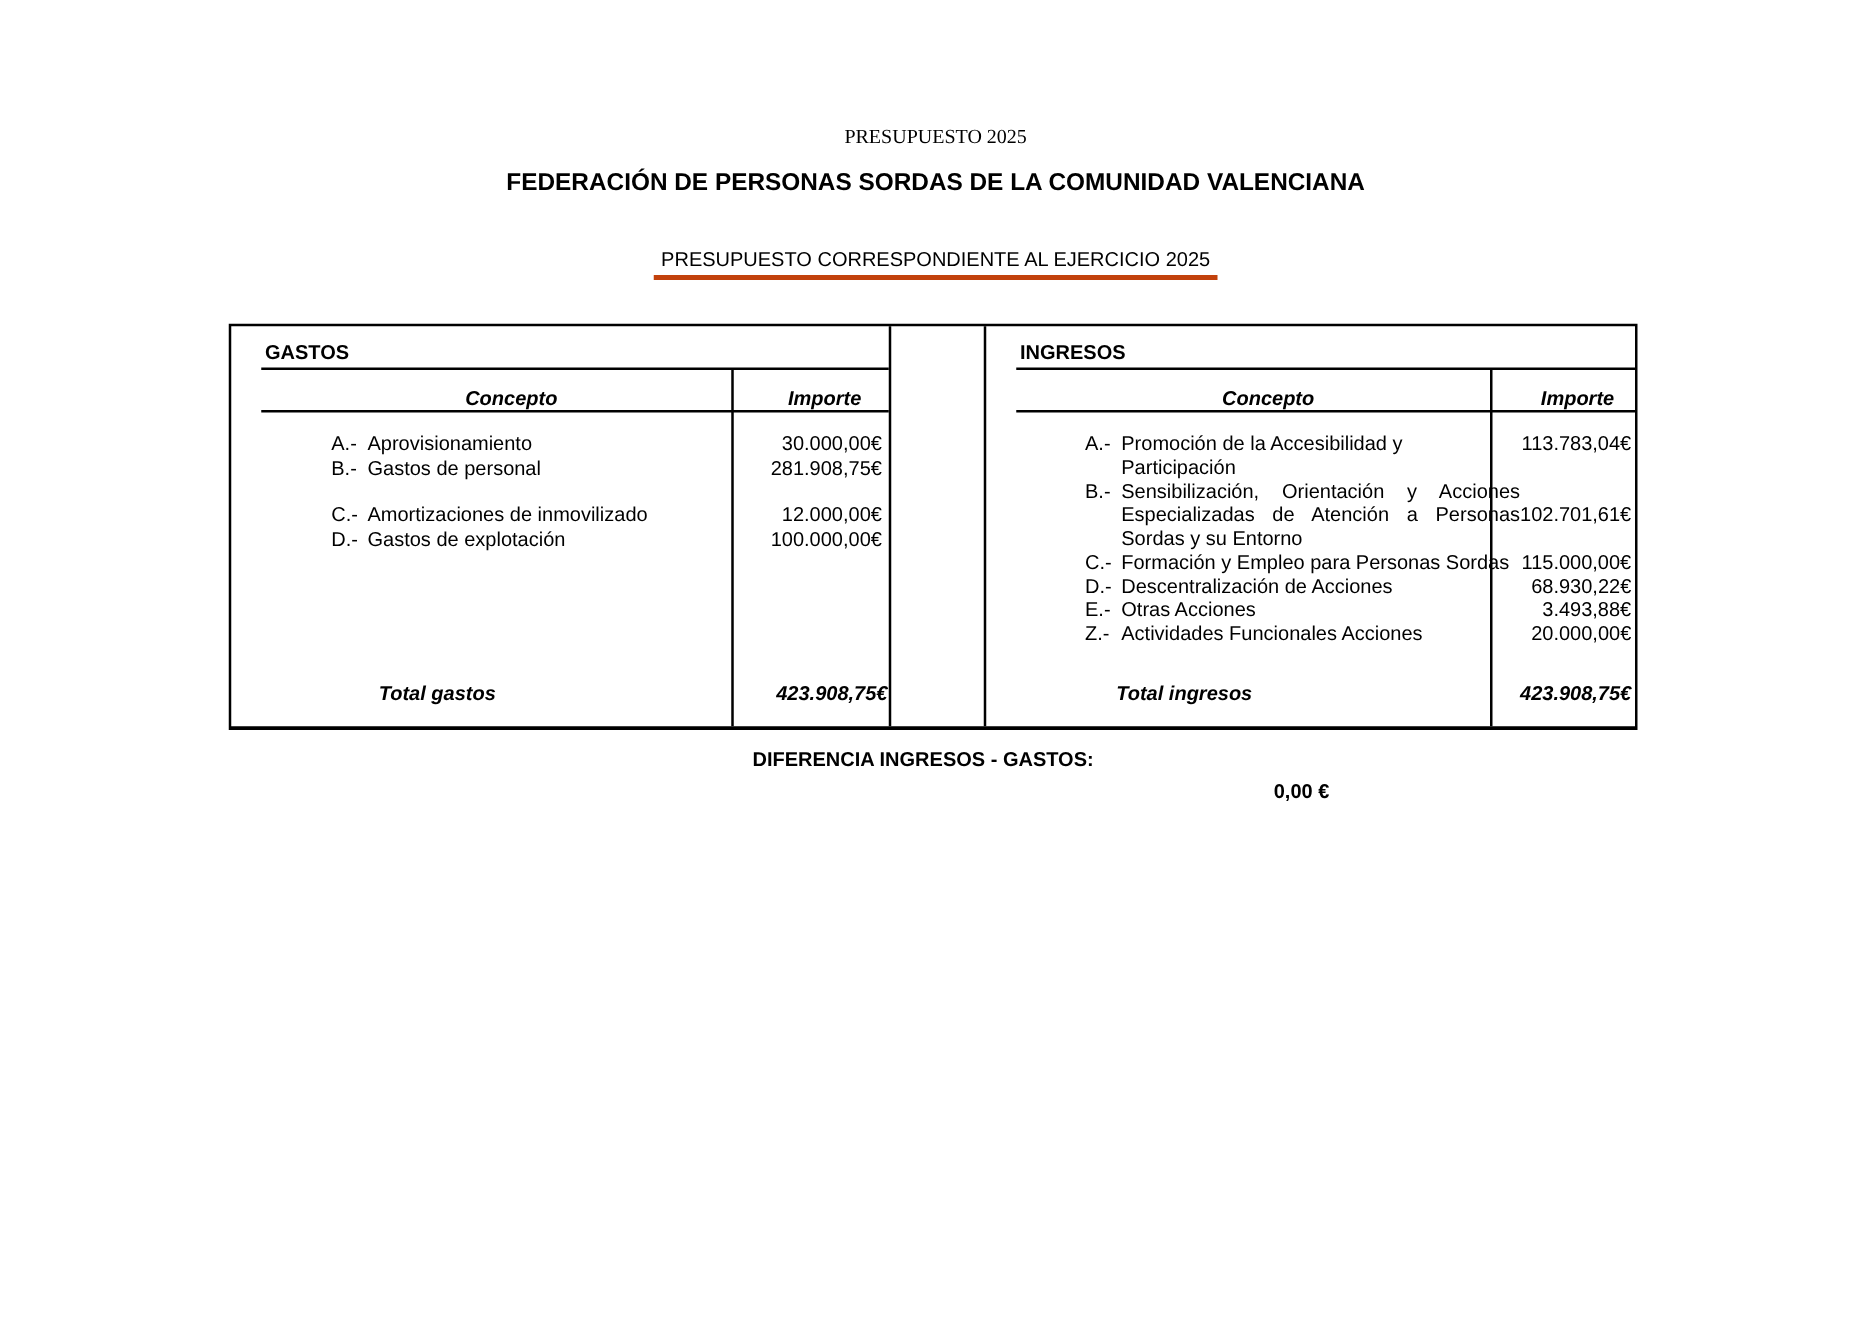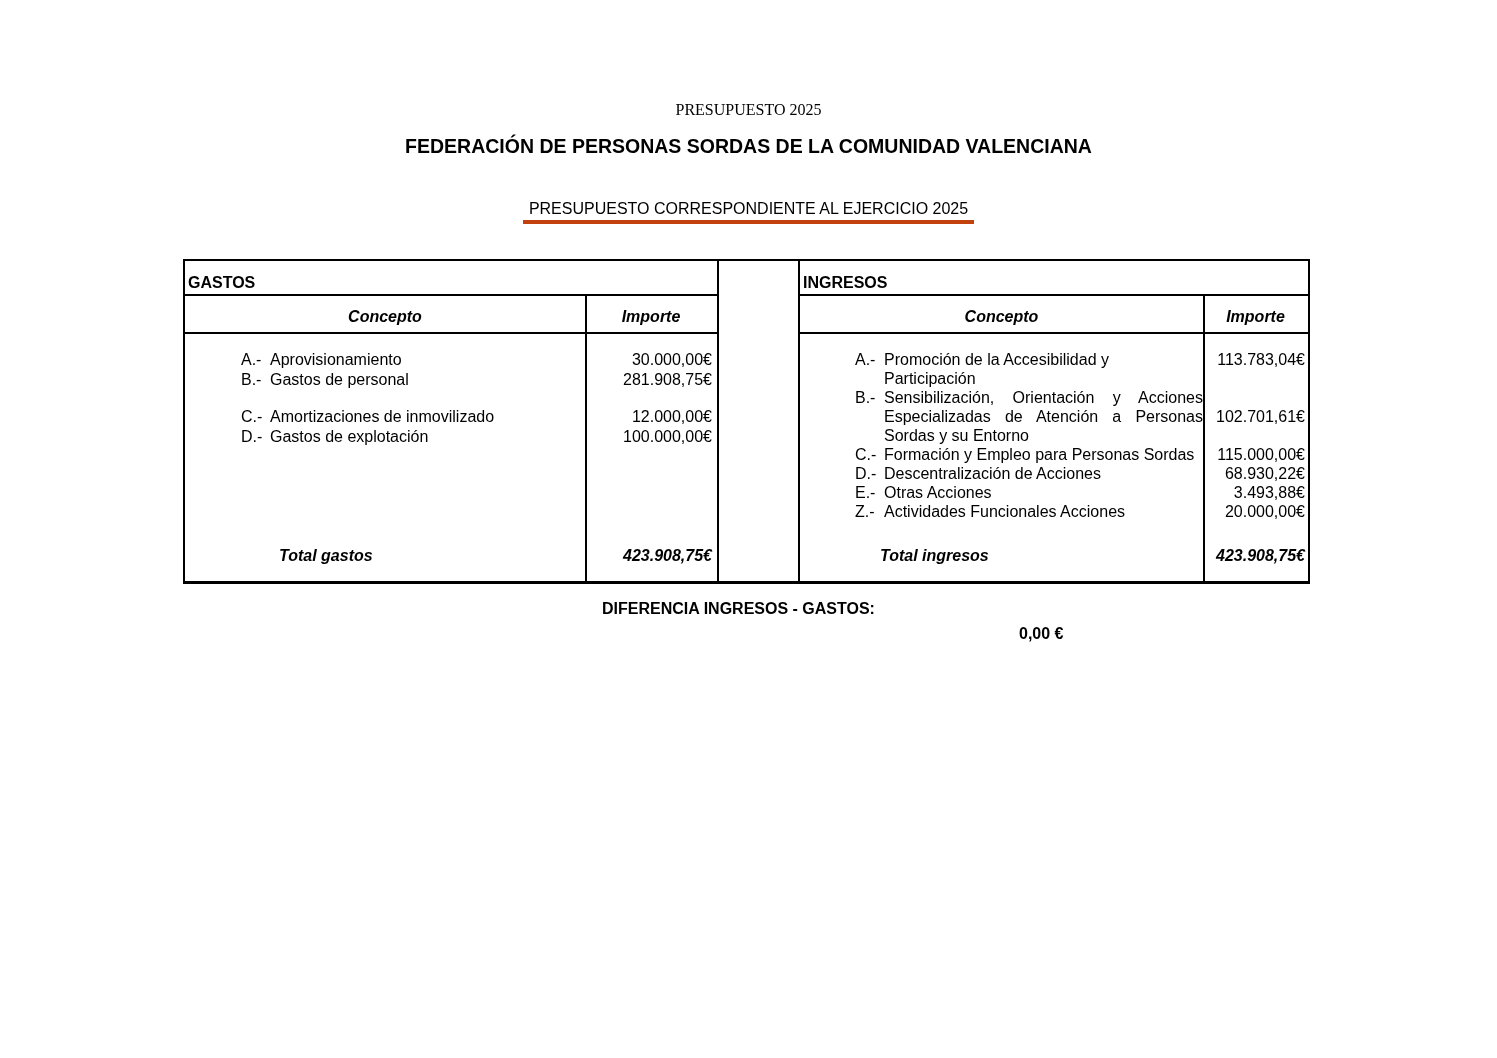--- a/index.html
+++ b/index.html
@@ -30,40 +30,40 @@
     border-bottom:4px solid #c2410c; padding:0 6px 1px 6px;
   }
 
   
   .box {
     position:absolute; left:183px; top:259px;
     width:1127px; height:325px; box-sizing:border-box;
     border:2px solid #000; border-bottom-width:3px;
     display:flex;
   }
-  .btable { position:relative; display:flex; flex-direction:column; }
+  .btable { position:relative; display:flex; flex-direction:column;padding-left:24px; }
   .btable.gastos   { width:532px; }
   .btable.ingresos { width:508px; }
   .gap-strip {
     width:83px; box-sizing:border-box;
     border-left:2px solid #000; border-right:2px solid #000;
   }
 
   .section-row {
     height:35px; box-sizing:border-box;
     border-bottom:2px solid #000;
     display:flex; align-items:flex-end;
     padding:0 0 2px 3px;
     font-size:16px; font-weight:bold;
   }
   .colhead-row {
-    height:38px; box-sizing:border-box;
+    height:24px; box-sizing:border-box;
     border-bottom:2px solid #000;
     display:grid; align-items:center; padding-top:5px;
-    font-size:16px; font-weight:bold; font-style:italic;
+    font-size:16px; font-weight:bold; font-style:italic;margin-top:10px;
   }
   .gastos   .colhead-row { grid-template-columns:400px 1fr; }
   .ingresos .colhead-row { grid-template-columns:403px 1fr; }
   .colhead-row > div { text-align:center; }
 
   .divider {
     position:absolute; top:35px; bottom:0; width:2px; background:#000;
   }
   .gastos   .divider { left:400px; }
   .ingresos .divider { left:403px; }

